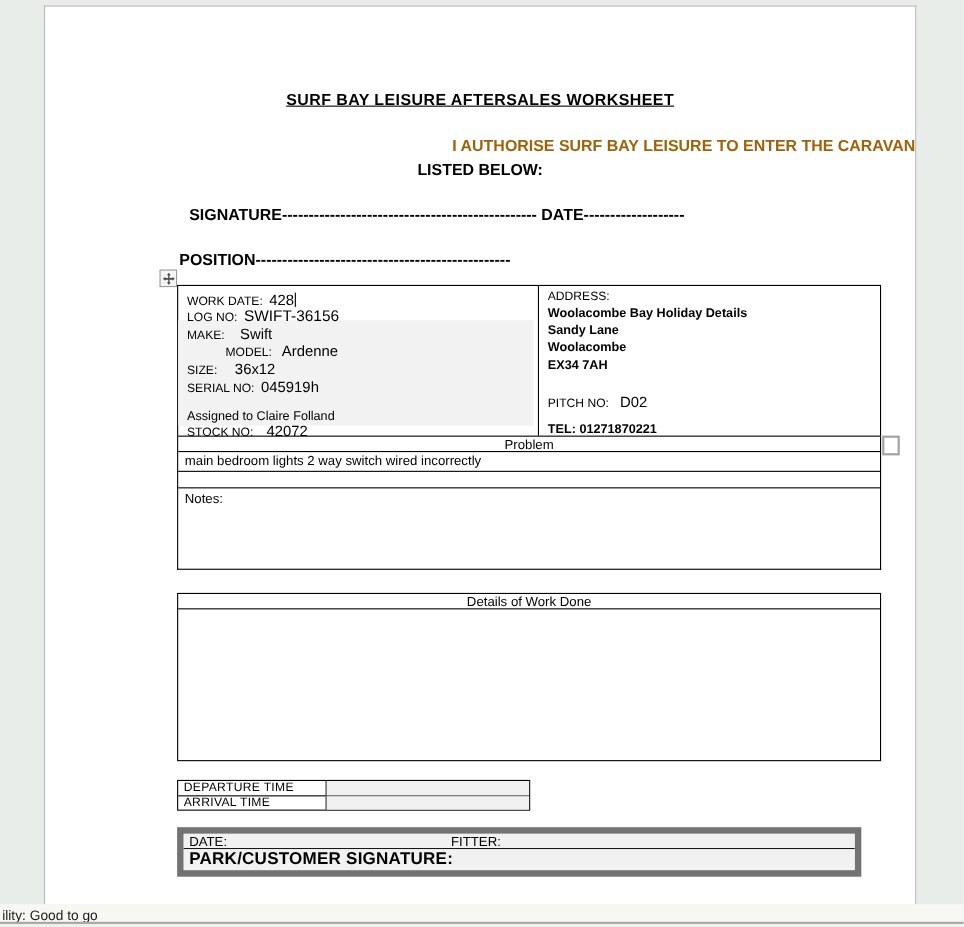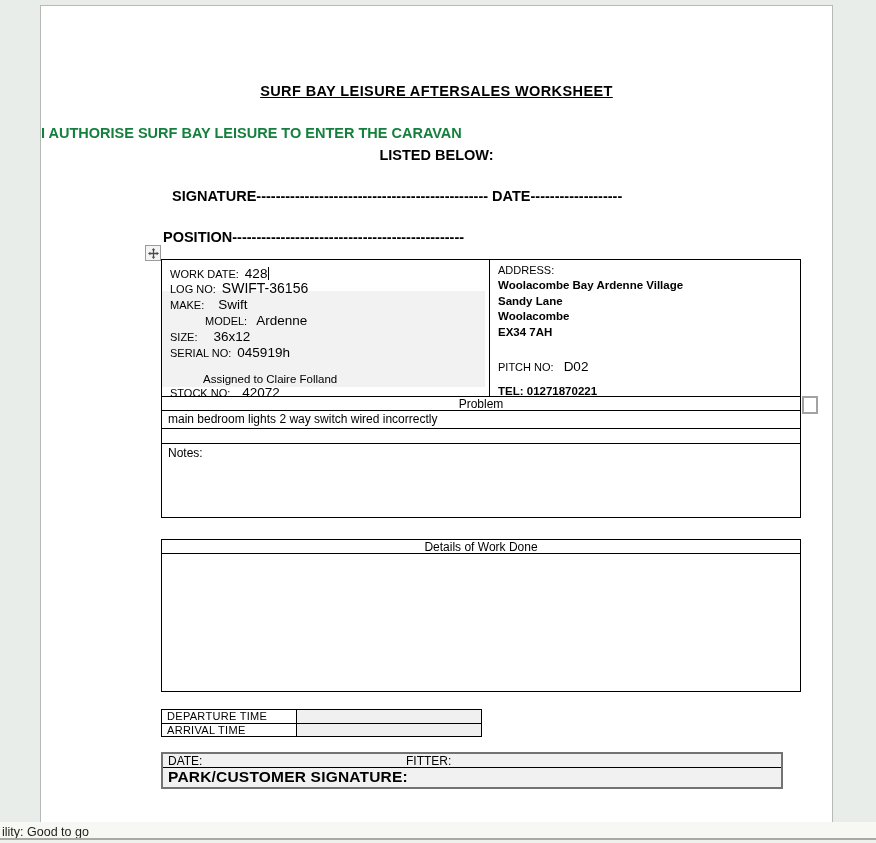--- a/index.html
+++ b/index.html
@@ -6,22 +6,22 @@
   html,body { width:876px; height:843px; }
   body { font-family:"Liberation Sans", sans-serif; background:#e9ede9; overflow:hidden; }
   #app { position:relative; width:876px; height:843px; background:#e9ede9; }
 
   
   #page { position:absolute; left:40px; top:5px; width:793px; height:817px;
           background:#ffffff; border:1px solid #b6bab6; border-bottom:none; }
 
   .doc-title { position:absolute; left:0; top:77px; width:100%; text-align:center;
                font-size:14.5px; font-weight:bold; text-decoration:underline; letter-spacing:.4px; color:#000; }
-  .auth-line1 { position:absolute; left:0; top:119px; width:100%; text-align:left;
-                font-size:14.5px; font-weight:bold; color:#15803d; }
+  .auth-line1 { position:absolute; left:0; top:119px; width:100%; text-align:right;
+                font-size:14.5px; font-weight:bold; color:#a16207; }
   .auth-line2 { position:absolute; left:0; top:141px; width:100%; text-align:center;
                 font-size:14.5px; font-weight:bold; color:#000; }
   .sig-line  { position:absolute; left:131px; top:182px; font-size:14.5px; font-weight:bold; color:#000; }
   .pos-line  { position:absolute; left:122px; top:223px; font-size:14.5px; font-weight:bold; color:#000; }
 
   
   .move-handle { position:absolute; left:104px; top:239px; width:16px; height:16px;
                  border:1px solid #9b9b9b; background:#f4f4f4; display:flex; align-items:center; justify-content:center; }
   
   .resize-handle { position:absolute; left:761px; top:390px; width:16px; height:18px;
@@ -29,21 +29,21 @@
 
   
   .caravan { position:absolute; left:120px; top:253px; width:640px; height:138px;
              border:1px solid #000; }
   .caravan .lcell { position:absolute; left:0; top:0; width:327px; height:100%; }
   .caravan .rcell { position:absolute; left:327px; top:0; right:0; height:100%; border-left:1px solid #000; }
   .shade-block { position:absolute; left:0; top:31px; right:4px; height:96px; background:#f2f2f2; }
   .fline { position:absolute; left:8px; white-space:nowrap; color:#000; }
   .flabel { font-size:11px; }
   .fvalue { font-size:13.5px; margin-left:6px; }
-  .fsmall { font-size:11.5px;margin-left:33px; }
+  .fsmall { font-size:11.5px; }
   .caret { display:inline-block; width:1px; height:13px; background:#000; vertical-align:-2px; margin-left:1px; }
   .addr-label { font-size:11px; }
   .addr-line { font-size:11.5px; font-weight:bold; }
 
   
   .problem { position:absolute; left:120px; top:391px; width:640px; border:1px solid #000; border-top:none; }
   .problem-header { height:14px; text-align:center; font-size:12px; color:#000; border-bottom:1px solid #000; }
   .problem-entry { height:18px; font-size:12px; color:#000; padding:1px 0 0 6px; border-bottom:1px solid #000; }
   .problem-empty { height:15px; border-bottom:1px solid #000; }
   .problem-notes { height:73px; font-size:12px; color:#000; padding:2px 0 0 6px; }
@@ -53,21 +53,21 @@
   .workdone-header { height:14px; text-align:center; font-size:12px; color:#000; border-bottom:1px solid #000; }
 
   
   .times { position:absolute; left:120px; top:703px; width:321px; border:1px solid #000; }
   .times .trow { display:flex; height:13px; }
   .times .trow + .trow { border-top:1px solid #000; }
   .tlabel { width:135px; font-size:11px; padding:0 0 0 5px; color:#000; border-right:1px solid #000; line-height:13px; letter-spacing:.3px; }
   .tvalue { flex:1; background:#f0f0f0; }
 
   
-  .footer-tbl { position:absolute; left:120px; top:746px; width:622px; border:2px solid #737373; }
+  .footer-tbl { position:absolute; left:120px; top:746px; width:622px; border:6px solid #737373; }
   .frow { position:relative; background:#f1f1f1; color:#000; }
   .frow1 { height:14px; font-size:12px; border-bottom:1px solid #000; }
   .frow1 .date-l { position:absolute; left:5px; top:0; }
   .frow1 .fitter-l { position:absolute; left:243px; top:0; }
   .frow2 { height:15px; font-size:12px; padding-left:5px; border-bottom:1px solid #000; letter-spacing:-.2px; }
   .frow3 { height:19px; font-size:15.5px; font-weight:bold; padding-left:5px; letter-spacing:.2px; }
 
   
   #statusbar { position:absolute; left:0; top:822px; width:876px; height:21px; background:#f7f7f3; }
   #statusbar .stext { position:absolute; left:2px; top:3px; font-size:12.5px; color:#1c1c1c; }
@@ -99,21 +99,21 @@
         <div class="fline" style="top:19px;"><span class="flabel">LOG NO:</span><span class="fvalue" style="font-size:14px;">SWIFT-36156</span></div>
         <div class="fline" style="top:35px;"><span class="flabel">MAKE:</span><span class="fvalue" style="margin-left:14px;">Swift</span></div>
         <div class="fline" style="top:51px;padding-left:35px;"><span class="flabel">MODEL:</span><span class="fvalue" style="margin-left:9px;">Ardenne</span></div>
         <div class="fline" style="top:67px;"><span class="flabel">SIZE:</span><span class="fvalue" style="margin-left:16px;">36x12</span></div>
         <div class="fline" style="top:83px;"><span class="flabel">SERIAL NO:</span><span class="fvalue">045919h</span></div>
         <div class="fline" style="top:98px;margin-top:25px;"><span class="flabel">STOCK NO:</span><span class="fvalue" style="margin-left:12px;">42072</span></div>
         <div class="fline fsmall" style="top:113px;">Assigned to Claire Folland</div>
       </div>
       <div class="rcell">
         <div class="fline addr-label" style="top:4px;">ADDRESS:</div>
-        <div class="fline addr-line" style="top:19px;">Woolacombe Bay Ardenne Village</div>
+        <div class="fline addr-line" style="top:19px;">Woolacombe Bay Holiday Details</div>
         <div class="fline addr-line" style="top:35px;">Sandy Lane</div>
         <div class="fline addr-line" style="top:50px;">Woolacombe</div>
         <div class="fline addr-line" style="top:66px;">EX34 7AH</div>
         <div class="fline" style="top:97px;"><span class="flabel">PITCH NO:</span><span class="fvalue" style="margin-left:10px;">D02</span></div>
         <div class="fline addr-line" style="top:125px;">TEL: 01271870221</div>
       </div>
     </div>
 
     <div class="resize-handle"></div>
 

